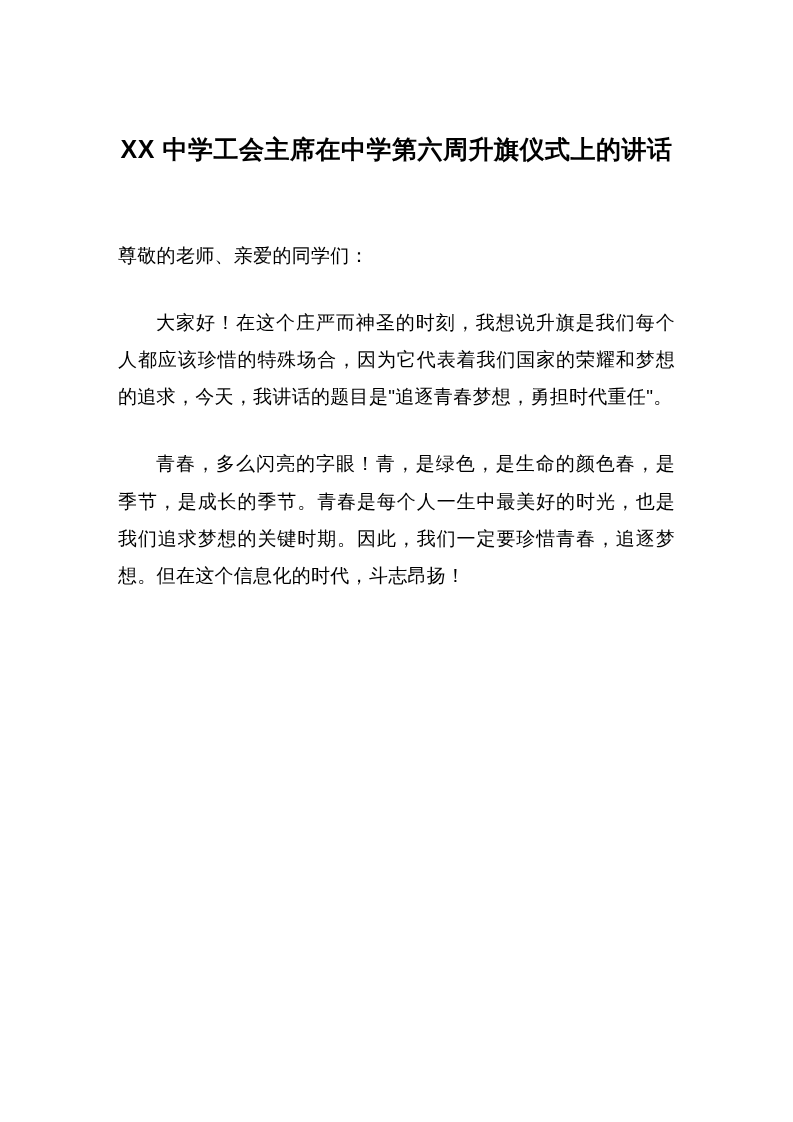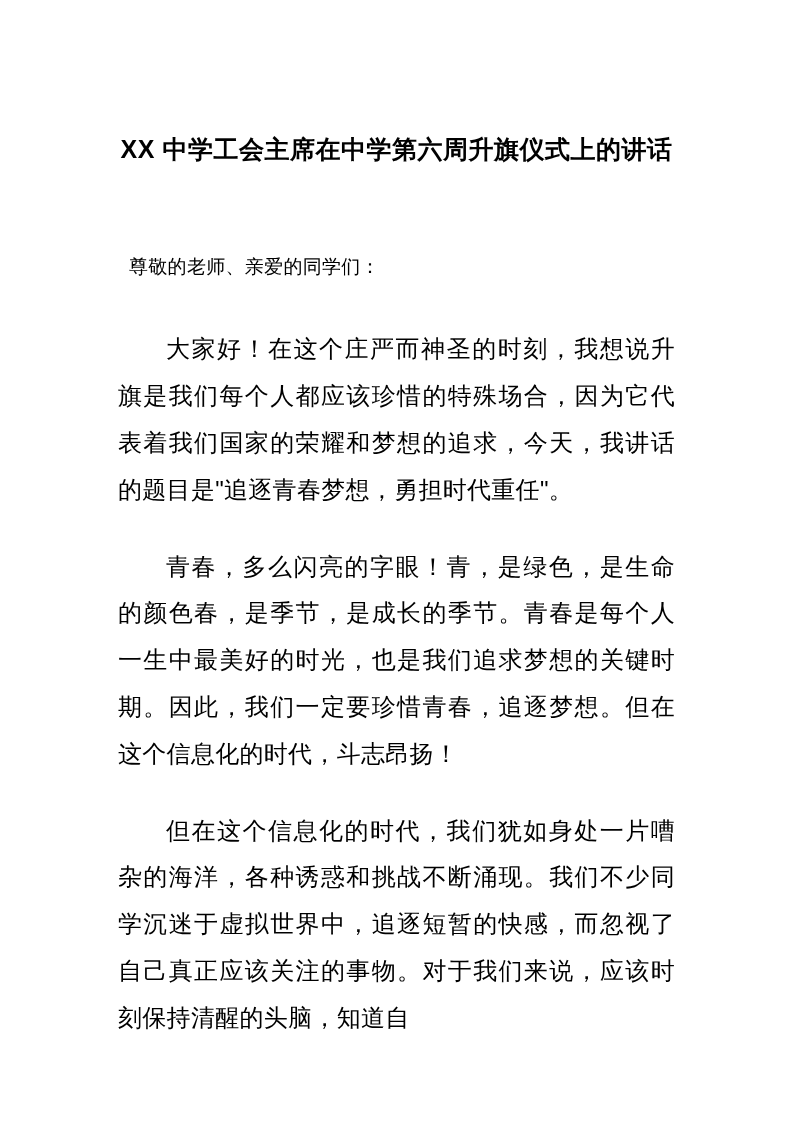--- a/index.html
+++ b/index.html
@@ -26,46 +26,45 @@
   .doc-title {
     margin: 0;
     padding-top: 126px;
     font-size: 25px;
     font-weight: bold;
     line-height: 1.85;
     text-align: center;
     letter-spacing: 0.5px;
   }
   .salutation {
-    margin: 11px;
+    margin: 0;
     padding-top: 66px;
     font-size: 19px;
     line-height: 1.9;
     text-align: left;
     letter-spacing: 0.3px;
   }
   .body-para {
     margin: 0;
     padding-top: 30px;
-    font-size: 24px;
+    font-size: 19px;
     line-height: 1.95;
     text-align: justify;
     text-justify: inter-ideograph;
     text-indent: 2em;
     letter-spacing: 0.3px;
   }
 </style>
 </head>
 <body>
 
 <div class="page">
 
   <h1 class="doc-title">XX 中学工会主席在中学第六周升旗仪式上的讲话</h1>
 
   <p class="salutation">尊敬的老师、亲爱的同学们：</p>
 
   <p class="body-para">大家好！在这个庄严而神圣的时刻，我想说升旗是我们每个人都应该珍惜的特殊场合，因为它代表着我们国家的荣耀和梦想的追求，今天，我讲话的题目是"追逐青春梦想，勇担时代重任"。</p>
 
   <p class="body-para">青春，多么闪亮的字眼！青，是绿色，是生命的颜色春，是季节，是成长的季节。青春是每个人一生中最美好的时光，也是我们追求梦想的关键时期。因此，我们一定要珍惜青春，追逐梦想。但在这个信息化的时代，斗志昂扬！</p>
 
-  <p class="body-para">但在这个信息化的时代，我们犹如身处一片嘈杂的海洋，各种诱惑和挑战不断涌现。我们不少同学沉迷于虚拟世界中，追逐短暂的快感，而忽视了自己真正应该关注的事物。对于我们来说，应该时刻保持清醒的头脑，知道自</p>
 
 </div>
 
 </body></html>

